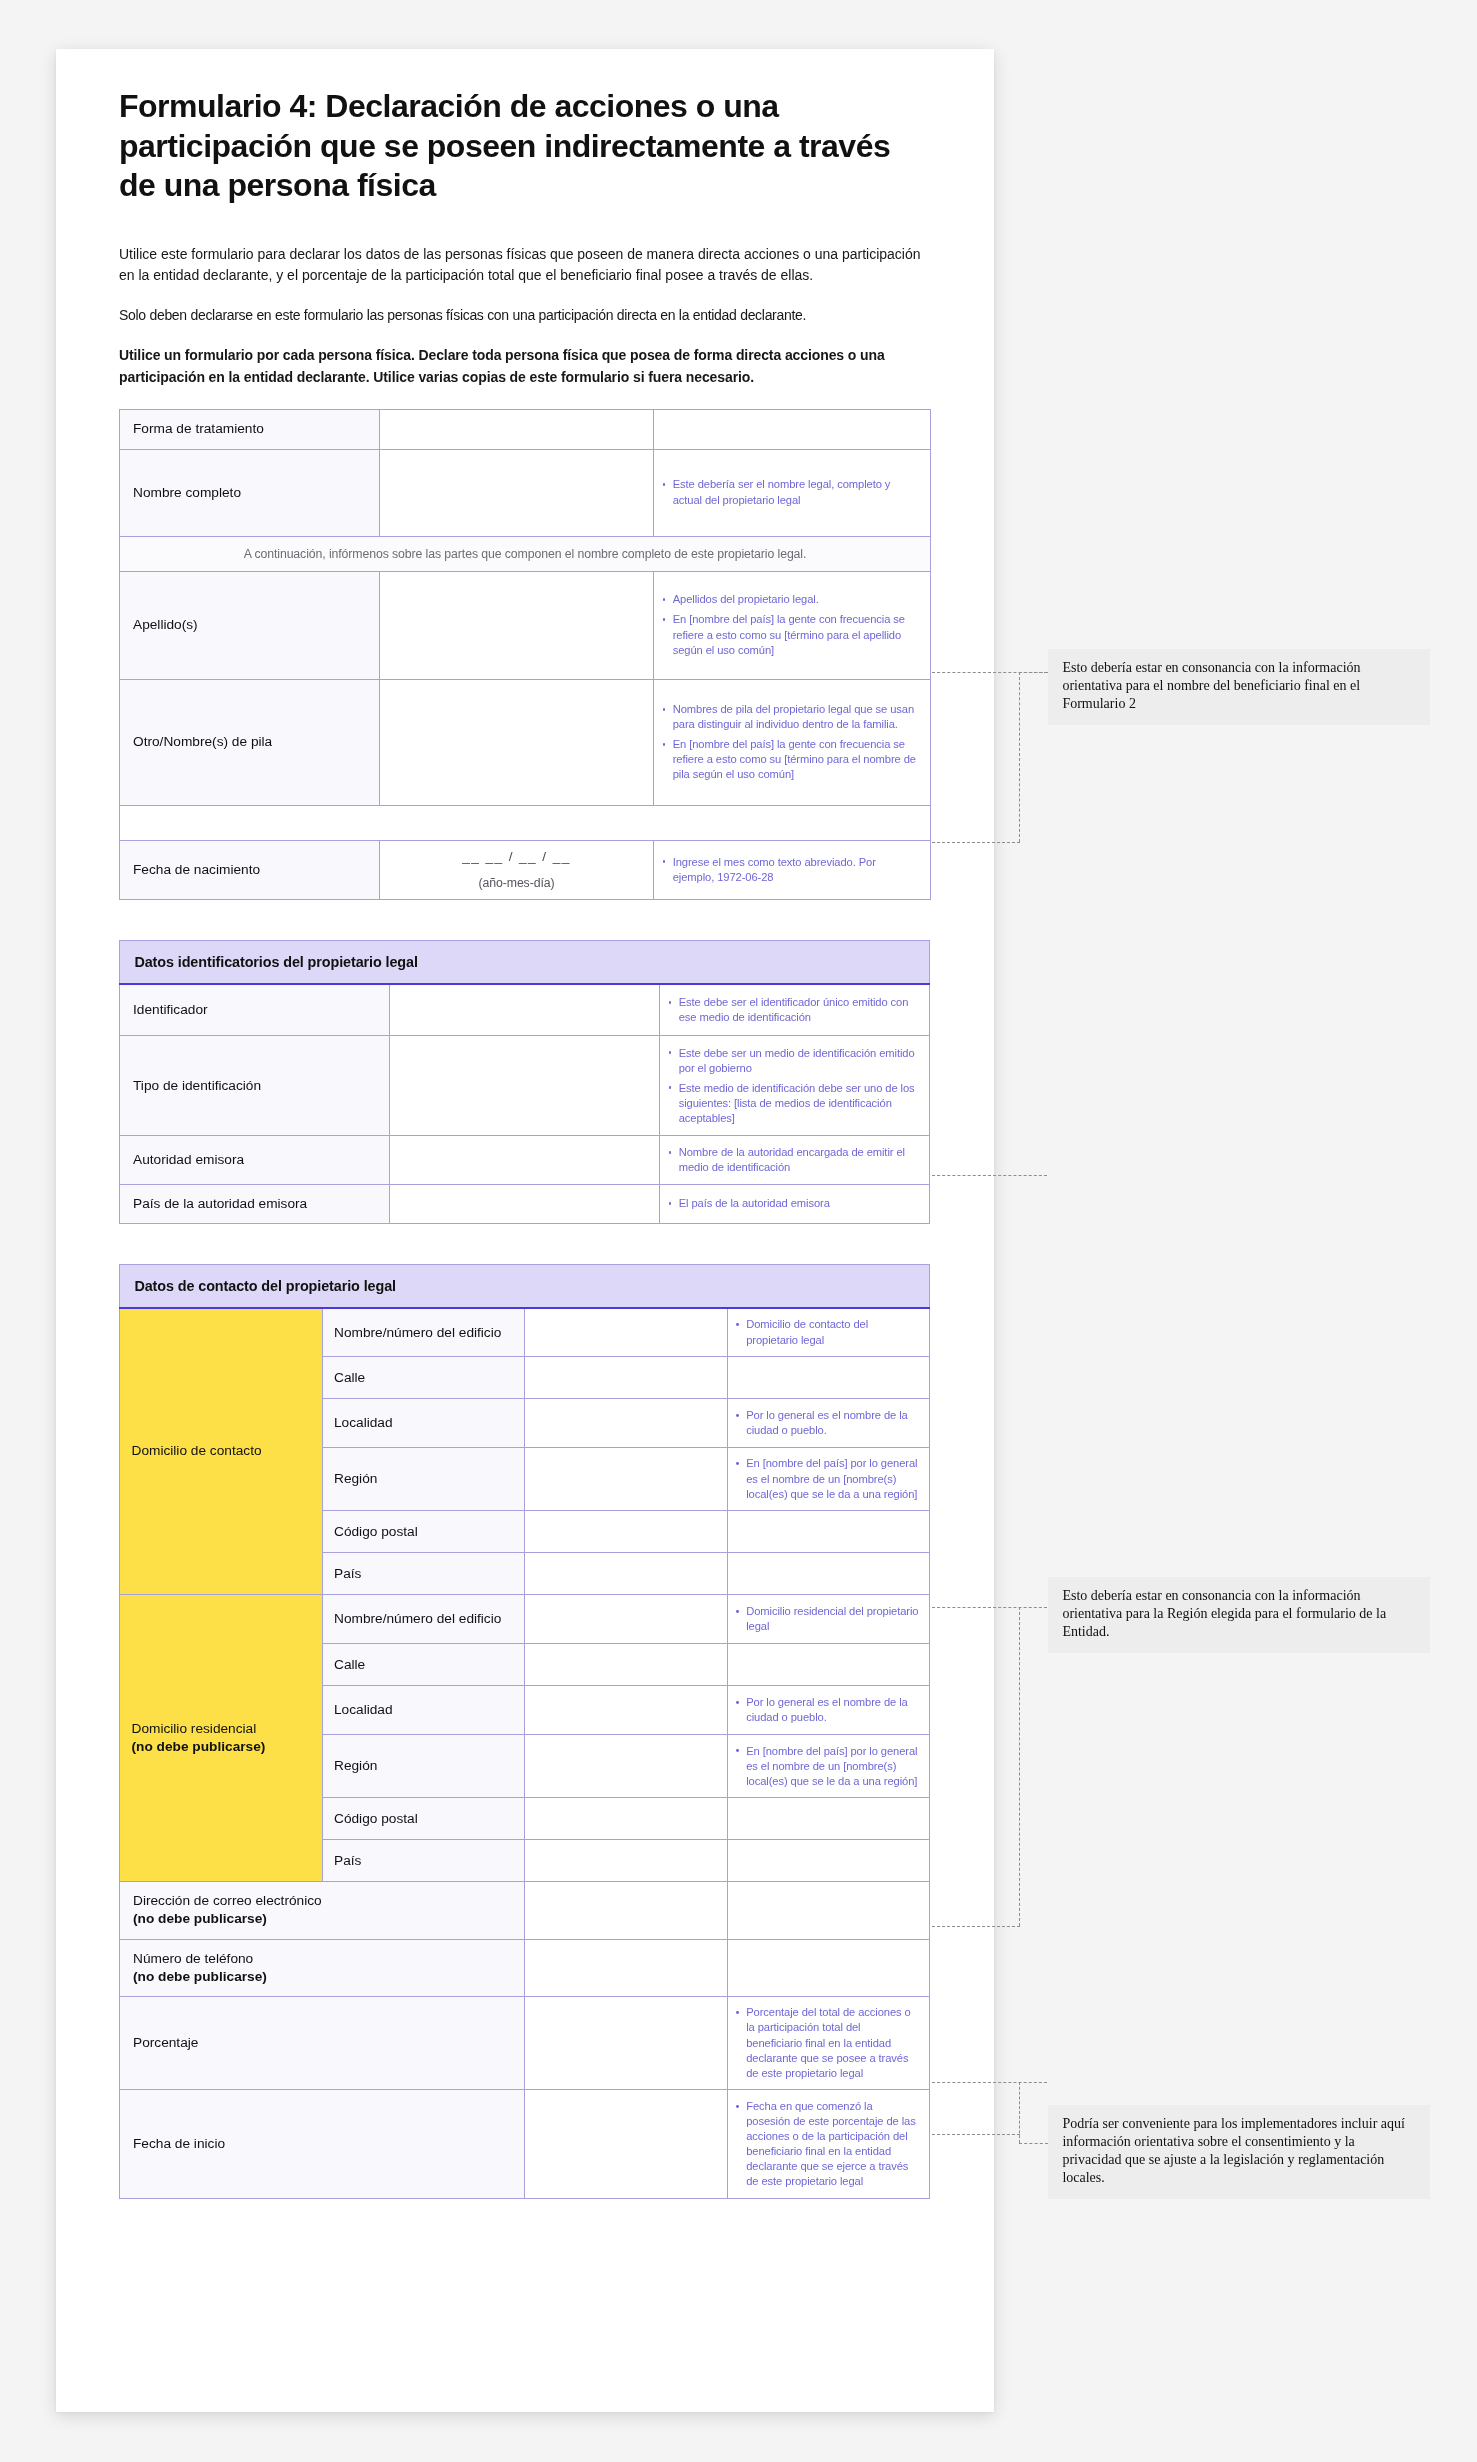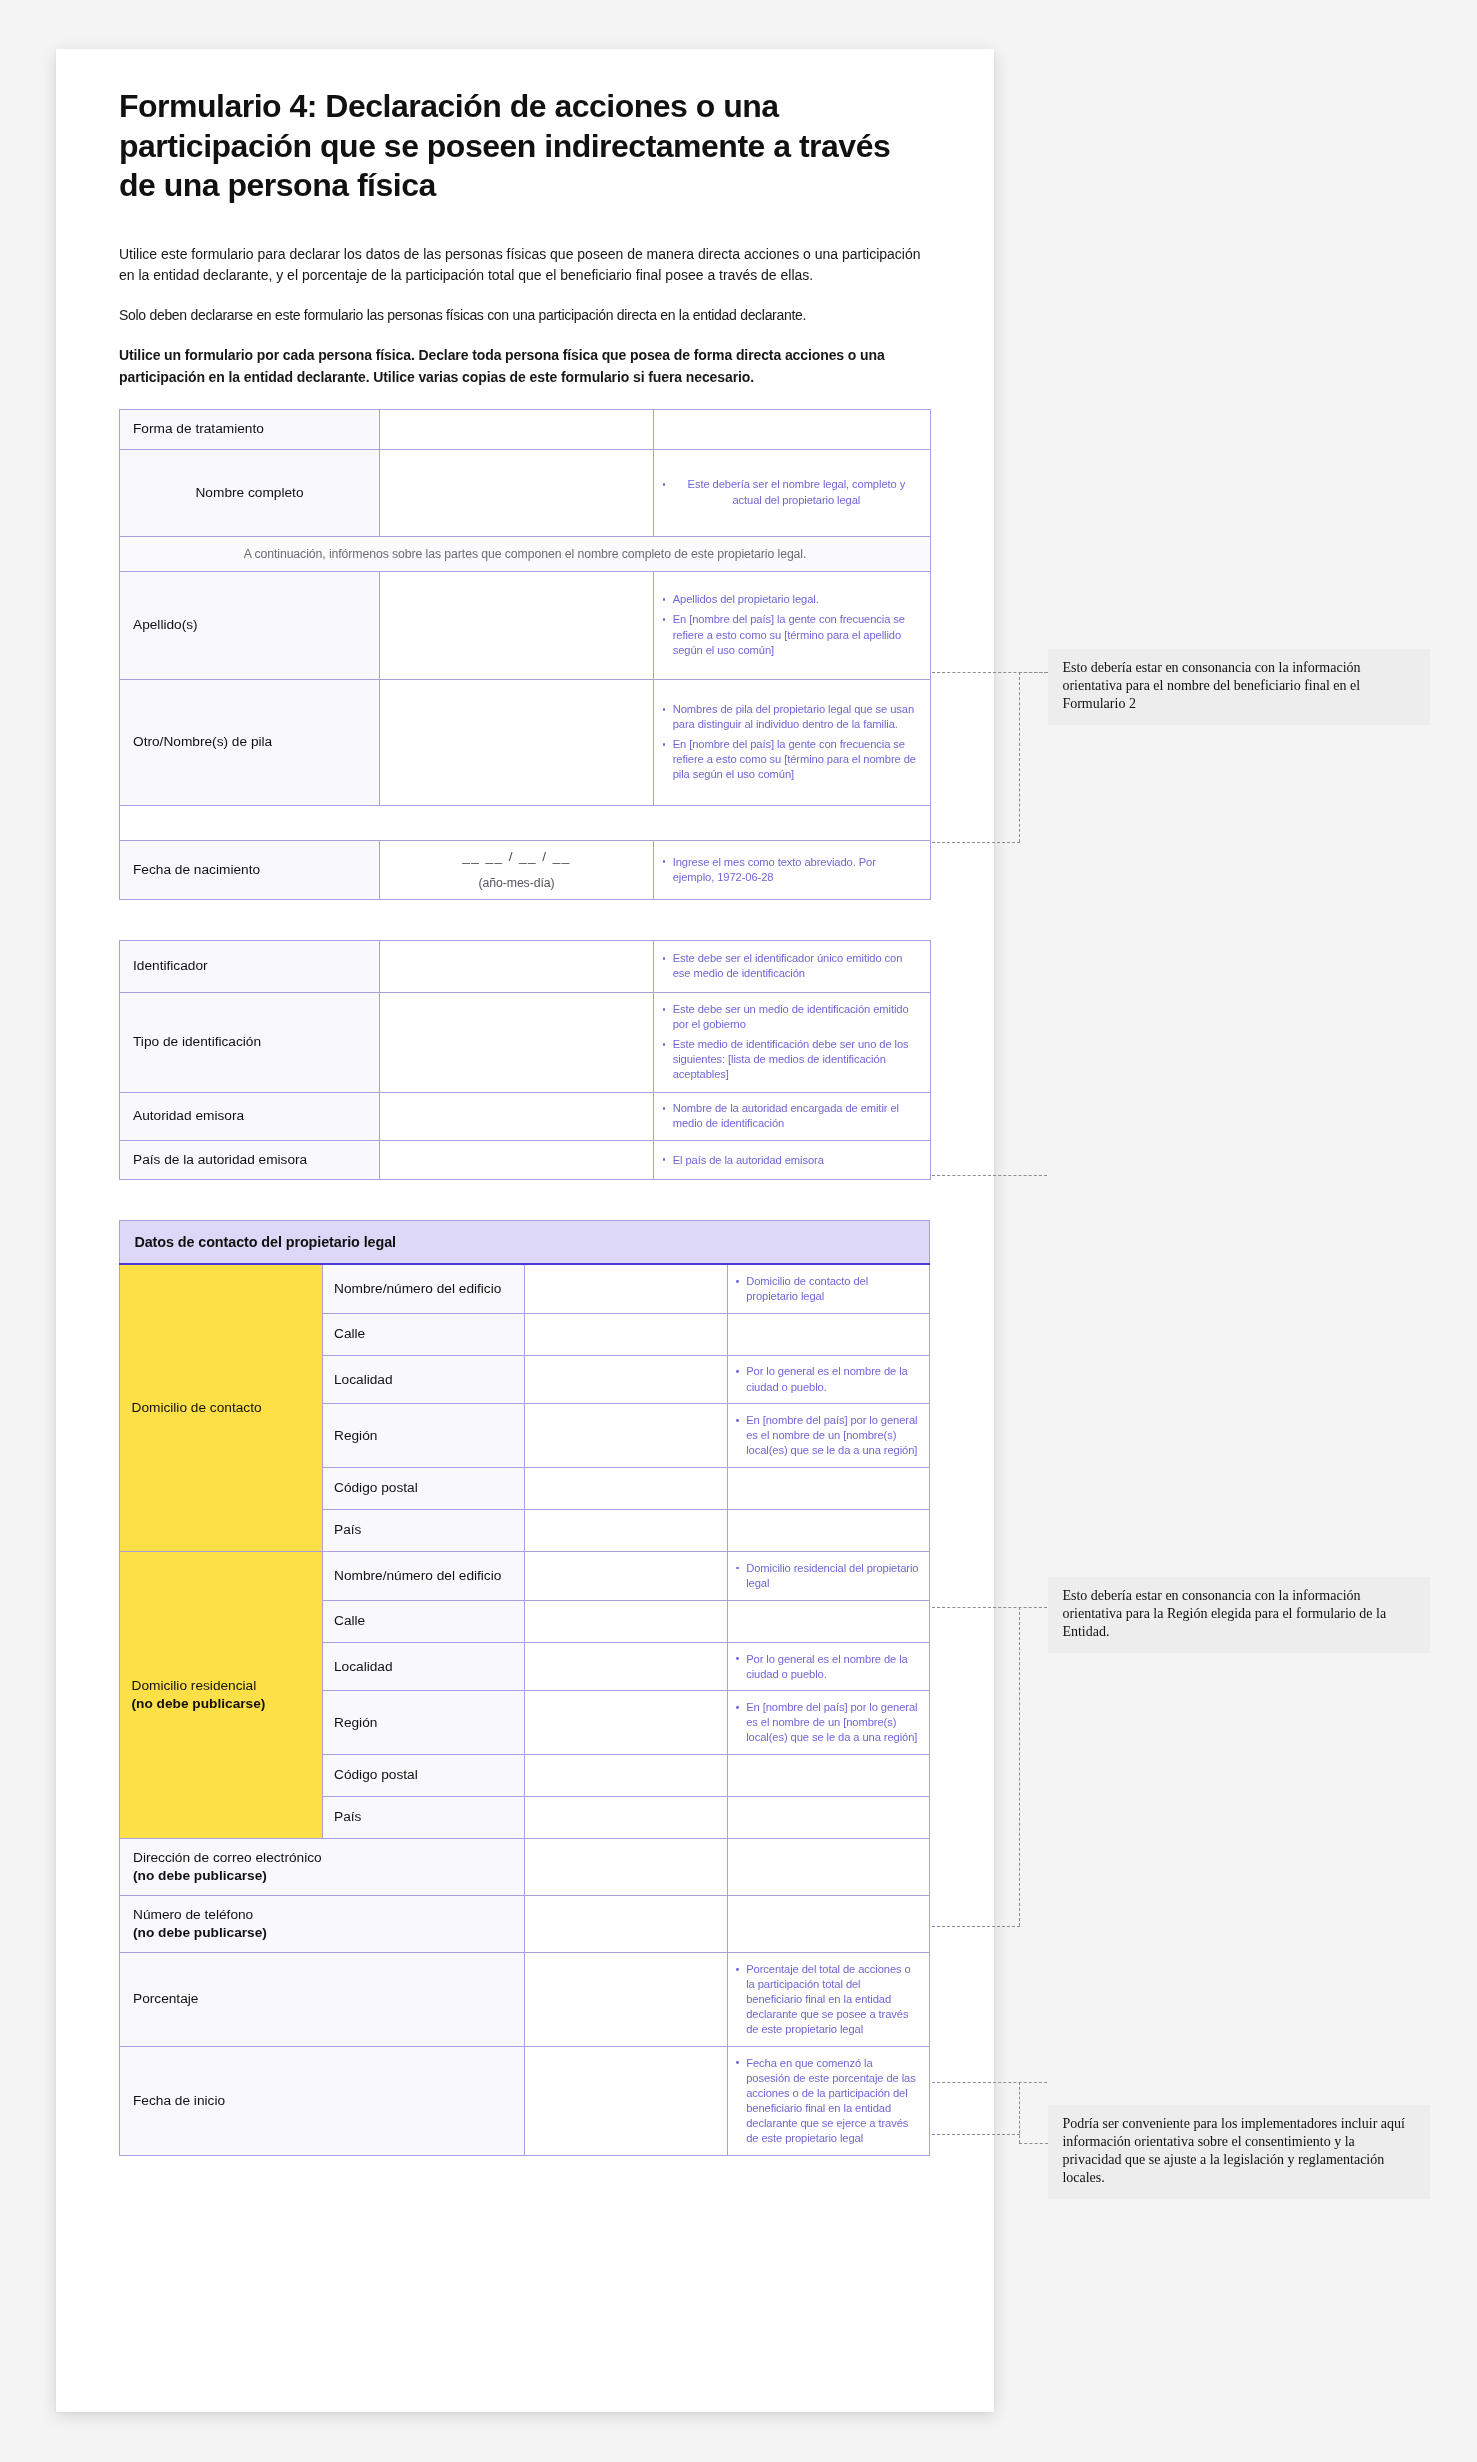--- a/index.html
+++ b/index.html
@@ -179,21 +179,21 @@
       <p class="intro tight">Solo deben declararse en este formulario las personas físicas con una participación directa en la entidad declarante.</p>
       <p class="intro bold">Utilice un formulario por cada persona física. Declare toda persona física que posea de forma directa acciones o una participación en la entidad declarante. Utilice varias copias de este formulario si fuera necesario.</p>
 
       <table class="tbl">
         <tbody>
           <tr>
             <td class="lbl">Forma de tratamiento</td>
             <td class="fill"></td>
             <td class="hint"></td>
           </tr>
-          <tr style="height:87px;text-align:center;">
+          <tr style="height:87px;">
             <td class="lbl">Nombre completo</td>
             <td class="fill"></td>
             <td class="hint">
               <ul class="hints">
                 <li>Este debería ser el nombre legal, completo y actual del propietario legal</li>
               </ul>
             </td>
           </tr>
           <tr class="note-row">
             <td colspan="3">
@@ -233,20 +233,25 @@
               <ul class="hints">
                 <li>Ingrese el mes como texto abreviado. Por ejemplo, 1972-06-28</li>
               </ul>
             </td>
           </tr>
         </tbody>
       </table>
 
       <table class="tbl sect">
         <tbody>
+          <tr class="sec-head">
+            <td colspan="3">
+              <span class="sec-title">Datos identificatorios del propietario legal</span>
+            </td>
+          </tr>
           <tr style="height:52px;">
             <td class="lbl">Identificador</td>
             <td class="fill"></td>
             <td class="hint">
               <ul class="hints">
                 <li>Este debe ser el identificador único emitido con ese medio de identificación</li>
               </ul>
             </td>
           </tr>
           <tr style="height:100px;">

